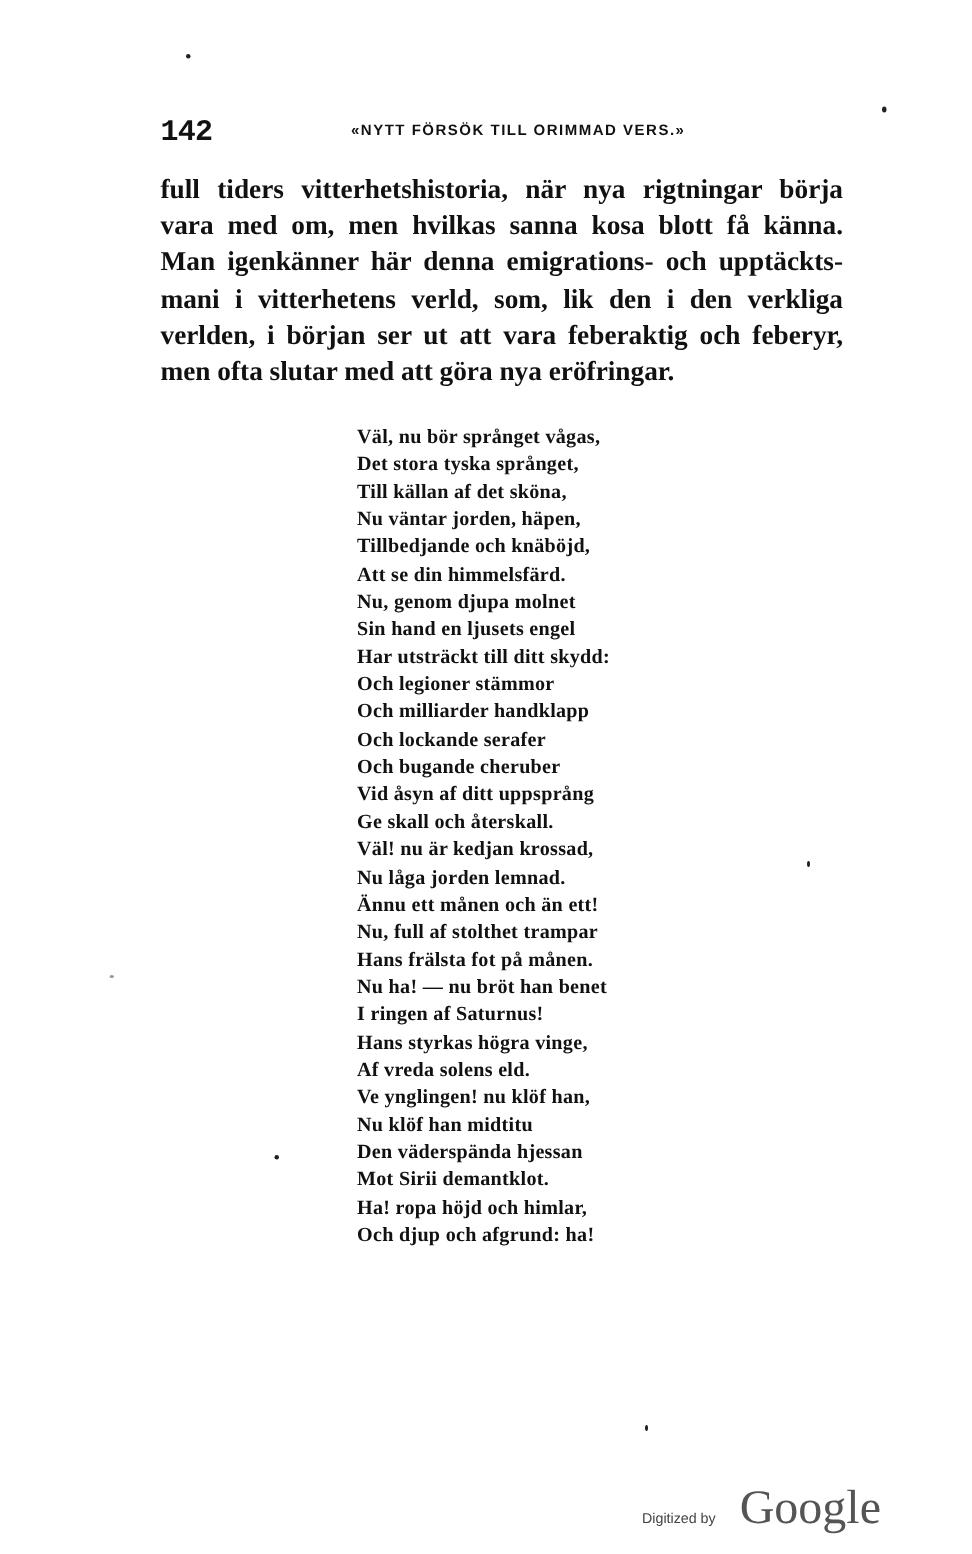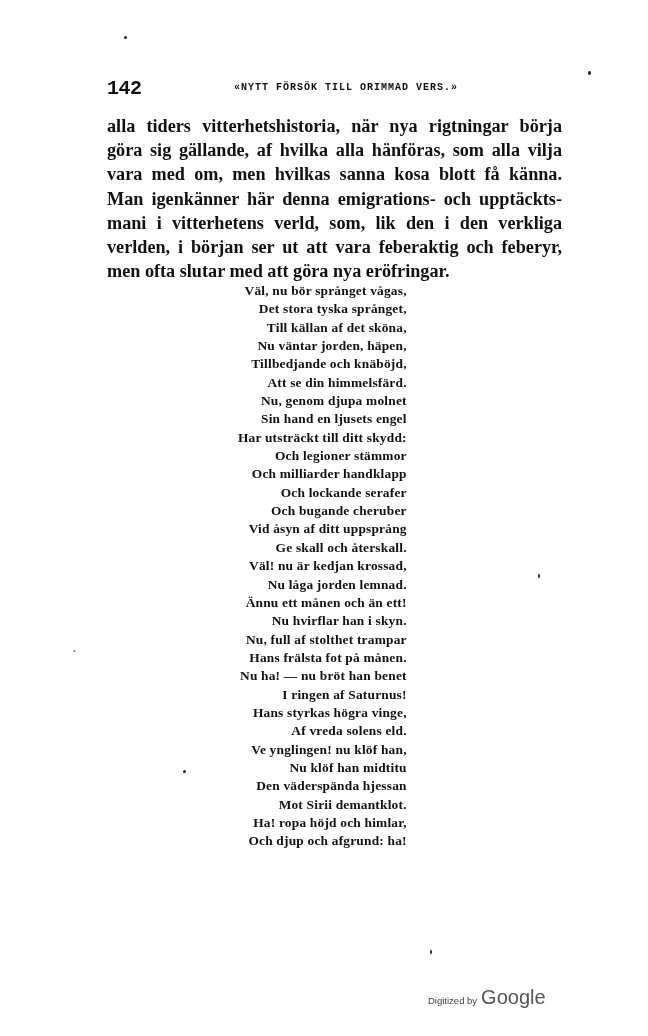--- a/index.html
+++ b/index.html
@@ -33,21 +33,21 @@
       top: 0;
       font-family: Liberation Mono, monospace;
       font-weight: bold;
       font-size: 20px;
       letter-spacing: -0.5px;
     }
     .header-title {
       position: absolute;
       left: 127px;
       top: 5px;
-      font-family: Liberation Mono, monospace;
+      font-family: Liberation Sans, sans-serif;
       font-weight: bold;
       font-size: 10px;
       letter-spacing: 1px;
     }
     .prose {
       position: absolute;
       left: 107px;
       top: 114px;
       width: 455px;
       font-family: "Liberation Serif", serif;
@@ -67,66 +67,64 @@
     }
     .poem {
       position: absolute;
       left: 238px;
       top: 282px;
       font-family: "Liberation Serif", serif;
       font-weight: bold;
       font-size: 13.4px;
       line-height: 18.35px;
       letter-spacing: 0.2px;
-      text-align: right;
     }
     .poem-line {
       display: block;
       white-space: nowrap;
     }
     .poem-line.outdent {
       margin-left: -2px;
     }
     .watermark {
       position: absolute;
       left: 428px;
       top: 986px;
       display: flex;
       align-items: baseline;
       color: #444;
     }
     .watermark-small {
       font-family: "Liberation Sans", sans-serif;
       font-size: 9.5px;
-      margin-right: 4px;
+      margin-right: 16px;
     }
     .watermark-logo {
-      font-family: Liberation Sans, sans-serif;
-      font-size: 20px;
+      font-family: Liberation Serif, serif;
+      font-size: 32px;
       color: #555;
     }
   </style>
 </head>
 <body>
 
 <div class="speck" style="left:124px;top:36px;width:3px;height:3px;"></div>
 <div class="speck" style="left:588px;top:71px;width:3px;height:4px;"></div>
 <div class="speck" style="left:183px;top:770px;width:3px;height:3px;"></div>
 <div class="speck" style="left:538px;top:574px;width:2px;height:4px;"></div>
 <div class="speck" style="left:430px;top:950px;width:2px;height:4px;"></div>
 <div class="speck" style="left:73px;top:650px;width:3px;height:2px;background:#999;"></div>
 
 <div class="running-head">
   <span class="page-number">142</span>
   <span class="header-title">«NYTT FÖRSÖK TILL ORIMMAD VERS.»</span>
 </div>
 
 <div class="prose">
-  <span class="prose-line">alla tiders vitterhetshistoria, när nya rigtningar börja</span>
-  <span class="prose-line">göra sig gällande, af hvilka alla hänföras, som alla vilja</span>
+  <span class="prose-line">full tiders vitterhetshistoria, när nya rigtningar börja</span>
   <span class="prose-line">vara med om, men hvilkas sanna kosa blott få känna.</span>
   <span class="prose-line">Man igenkänner här denna emigrations- och upptäckts-</span>
   <span class="prose-line">mani i vitterhetens verld, som, lik den i den verkliga</span>
   <span class="prose-line">verlden, i början ser ut att vara feberaktig och feberyr,</span>
   <span class="prose-line last">men ofta slutar med att göra nya eröfringar.</span>
 </div>
 
 <div class="poem">
   <span class="poem-line">Väl, nu bör språnget vågas,</span>
   <span class="poem-line">Det stora tyska språnget,</span>
@@ -139,21 +137,20 @@
   <span class="poem-line">Har utsträckt till ditt skydd:</span>
   <span class="poem-line">Och legioner stämmor</span>
   <span class="poem-line">Och milliarder handklapp</span>
   <span class="poem-line">Och lockande serafer</span>
   <span class="poem-line">Och bugande cheruber</span>
   <span class="poem-line">Vid åsyn af ditt uppsprång</span>
   <span class="poem-line">Ge skall och återskall.</span>
   <span class="poem-line">Väl! nu är kedjan krossad,</span>
   <span class="poem-line">Nu låga jorden lemnad.</span>
   <span class="poem-line">Ännu ett månen och än ett!</span>
-  <span class="poem-line">Nu hvirflar han i skyn.</span>
   <span class="poem-line">Nu, full af stolthet trampar</span>
   <span class="poem-line">Hans frälsta fot på månen.</span>
   <span class="poem-line">Nu ha! — nu bröt han benet</span>
   <span class="poem-line">I ringen af Saturnus!</span>
   <span class="poem-line">Hans styrkas högra vinge,</span>
   <span class="poem-line">Af vreda solens eld.</span>
   <span class="poem-line">Ve ynglingen! nu klöf han,</span>
   <span class="poem-line">Nu klöf han midtitu</span>
   <span class="poem-line">Den väderspända hjessan</span>
   <span class="poem-line">Mot Sirii demantklot.</span>

